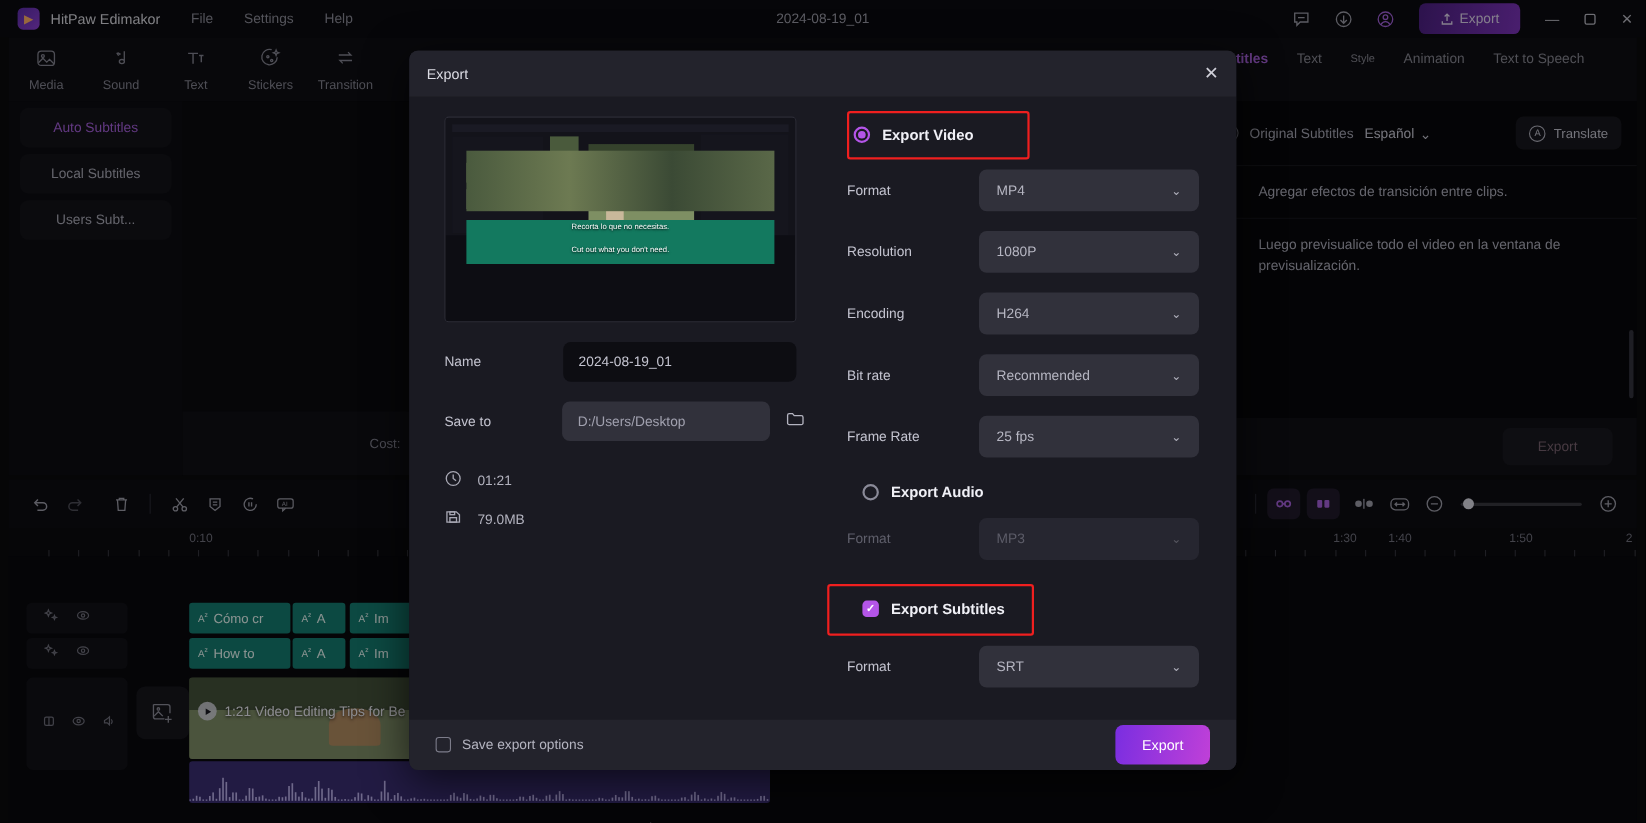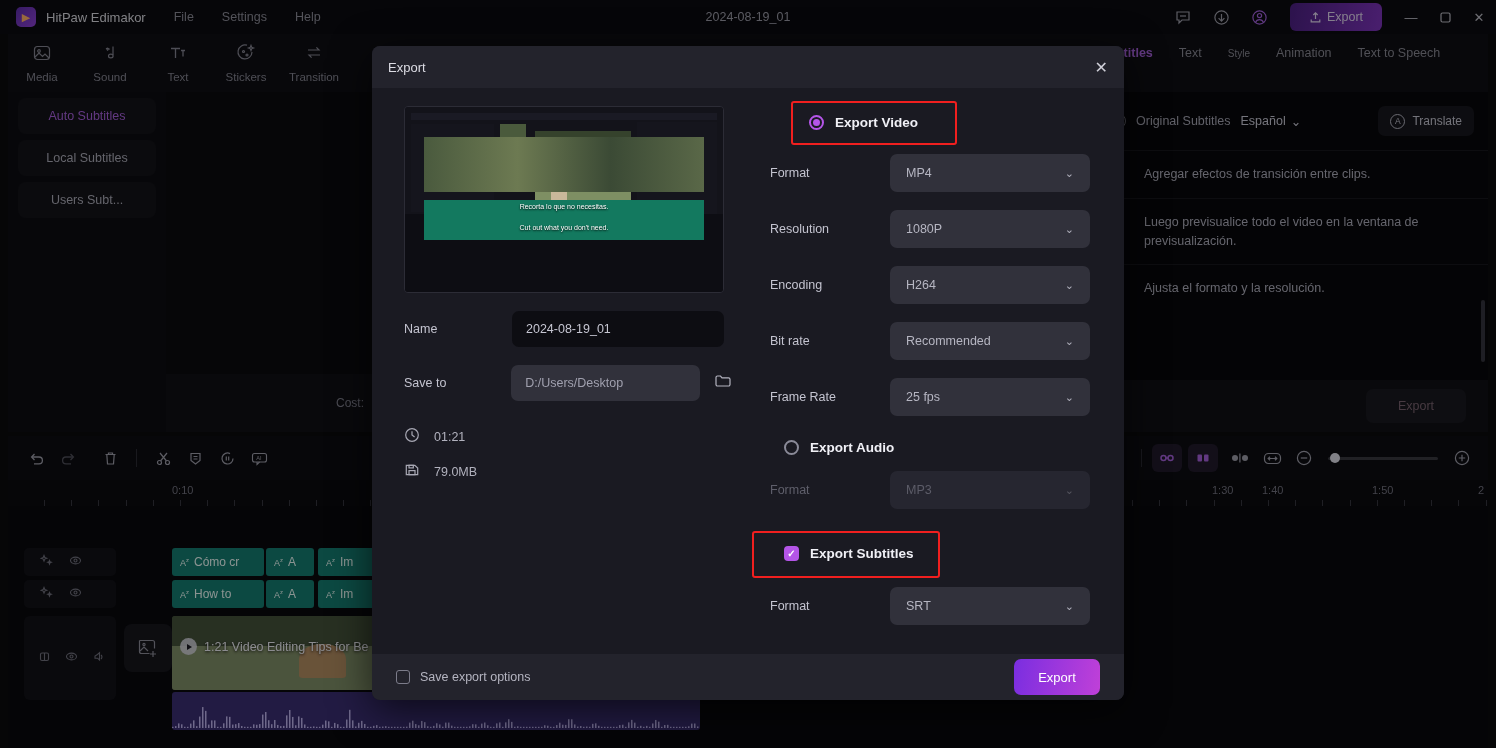--- a/index.html
+++ b/index.html
@@ -490,24 +490,20 @@
       </div>
     </div>
     <div class="sub-list">
       <div class="sub-row">
         <span class="sub-idx">18</span>
         <span class="sub-txt">Agregar efectos de transición entre clips.</span>
       </div>
       <div class="sub-row">
         <span class="sub-idx">19</span>
         <span class="sub-txt">Luego previsualice todo el video en la ventana de previsualización.</span>
-      </div>
-      <div class="sub-row">
-        <span class="sub-idx">21</span>
-        <span class="sub-txt">Ajusta el formato y la resolución.</span>
       </div>
     </div>
     <div class="rp-scroll"></div>
     <div class="rp-footer">
       <div class="rp-fexport">Export</div>
     </div>
   </div>
 
   <div class="tl-bar">
     <div style="width:12px"></div>
@@ -1023,21 +1019,21 @@
               <path d="M2.3 3.3h8.5L13.7 6v6.7H2.3z"></path>
                 <rect x="5" y="8.6" width="6" height="4.1"></rect>
               <rect x="5" y="3.3" width="4.3" height="2.6"></rect>
             </svg></span>
           <span>79.0MB</span>
         </div>
       </div>
 
       <div class="mright">
 
-        <div style="position:relative;height:44px;display:flex;align-items:center;padding-left:18px;margin-left:21px;">
+        <div style="position:relative;height:44px;display:flex;align-items:center;padding-left:6px;">
           <div class="opt-head">
             <span class="radio on"></span>
             <span>Export Video</span>
           </div>
           <div class="hl-box" style="left:0;top:1px;width:166px;height:44px;"></div>
         </div>
 
         <div class="srow" style="margin-top:10px">
           <div class="slabel">Format</div>
           <div class="select">

